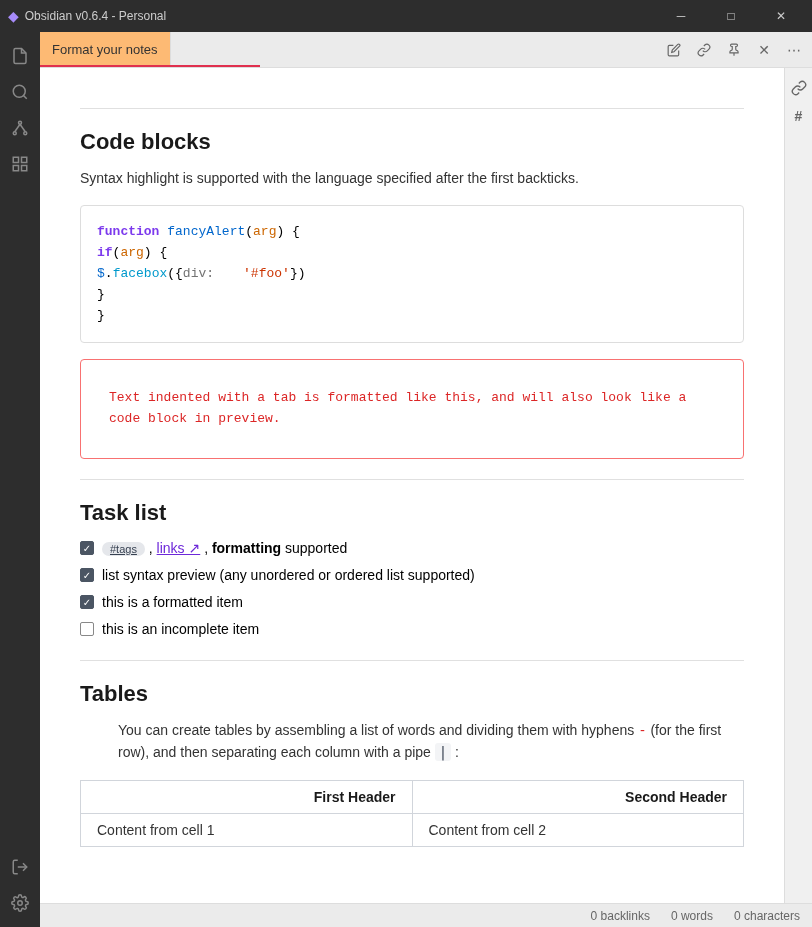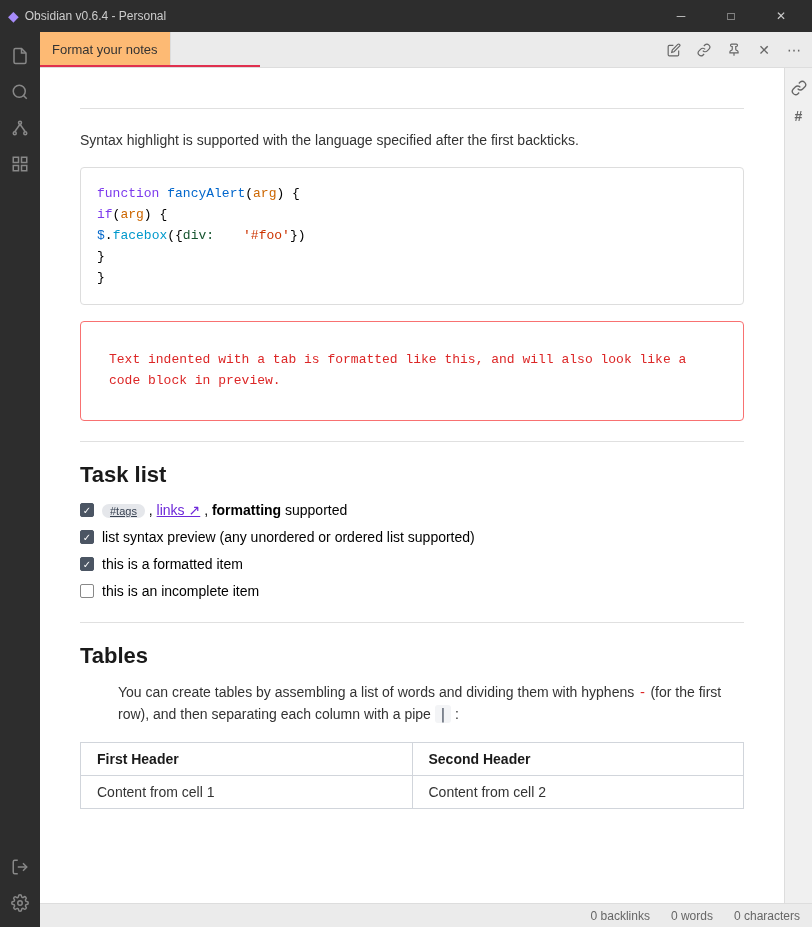--- a/index.html
+++ b/index.html
@@ -151,24 +151,24 @@
       background: white;
       border: 1px solid #ddd;
       border-radius: 4px;
       padding: 16px;
       font-family: 'Consolas', 'Courier New', monospace;
       font-size: 13px;
       margin-bottom: 16px;
       line-height: 1.6;
     }
     .code-line { display: block; }
-    .kw { color: #7c3aed; font-weight: normal; }
+    .kw { color: #7c3aed; font-weight: bold; }
     .fn { color: #0066cc; }
     .param { color: #cc6600; }
-    .punct { color: #14532d; }
+    .punct { color: #737373; }
     .str { color: #cc3300; margin-left: 29px; }
     .method { color: #0099cc; }
 
     .code-block-red {
       background: white;
       border: 1px solid #f87171;
       border-radius: 4px;
       padding: 28px;
       font-family: 'Consolas', 'Courier New', monospace;
       font-size: 13px;
@@ -236,21 +236,21 @@
     .data-table {
       border-collapse: collapse;
       width: 100%;
       border: 1px solid #d1d5db;
       margin-top: 8px;
     }
     .data-table th {
       background: white;
       border: 1px solid #d1d5db;
       padding: 8px 16px;
-      text-align: left;
+      text-align: right;
       font-weight: 600;
       color: #1a1a1a;
     }
     .data-table td {
       background: white;
       border: 1px solid #d1d5db;
       padding: 8px 16px;
       color: #333;
     }
 
@@ -383,20 +383,21 @@
         <div class="tab-action-btn" title="More options">⋯</div>
       </div>
     </div>
 
     <div class="content-pane">
 
       <div class="note-content">
 
         <hr class="section-divider">
 
+        <h2 class="section-heading">Code blocks</h2>
         <p class="section-text">Syntax highlight is supported with the language specified after the first backticks.</p>
 
         <div class="code-block">
           <span class="code-line"><span class="kw">function</span> <span class="fn">fancyAlert</span>(<span class="param">arg</span>) {</span>
           <span class="code-line">  <span class="kw">if</span>(<span class="param">arg</span>) {</span>
           <span class="code-line">    <span class="fn">$</span>.<span class="method">facebox</span>({<span class="punct">div:</span><span class="str">'#foo'</span>})</span>
           <span class="code-line">  }</span>
           <span class="code-line">}</span>
         </div>
 

